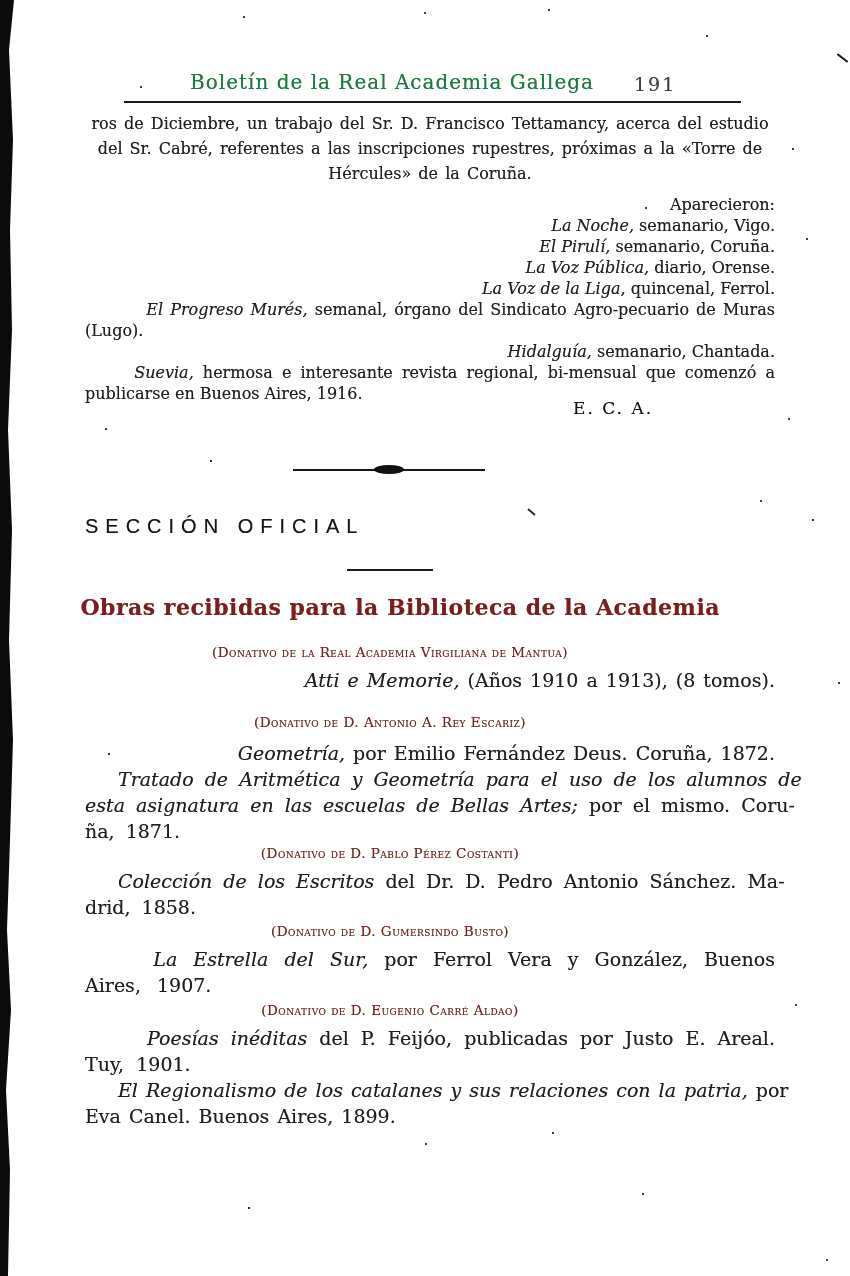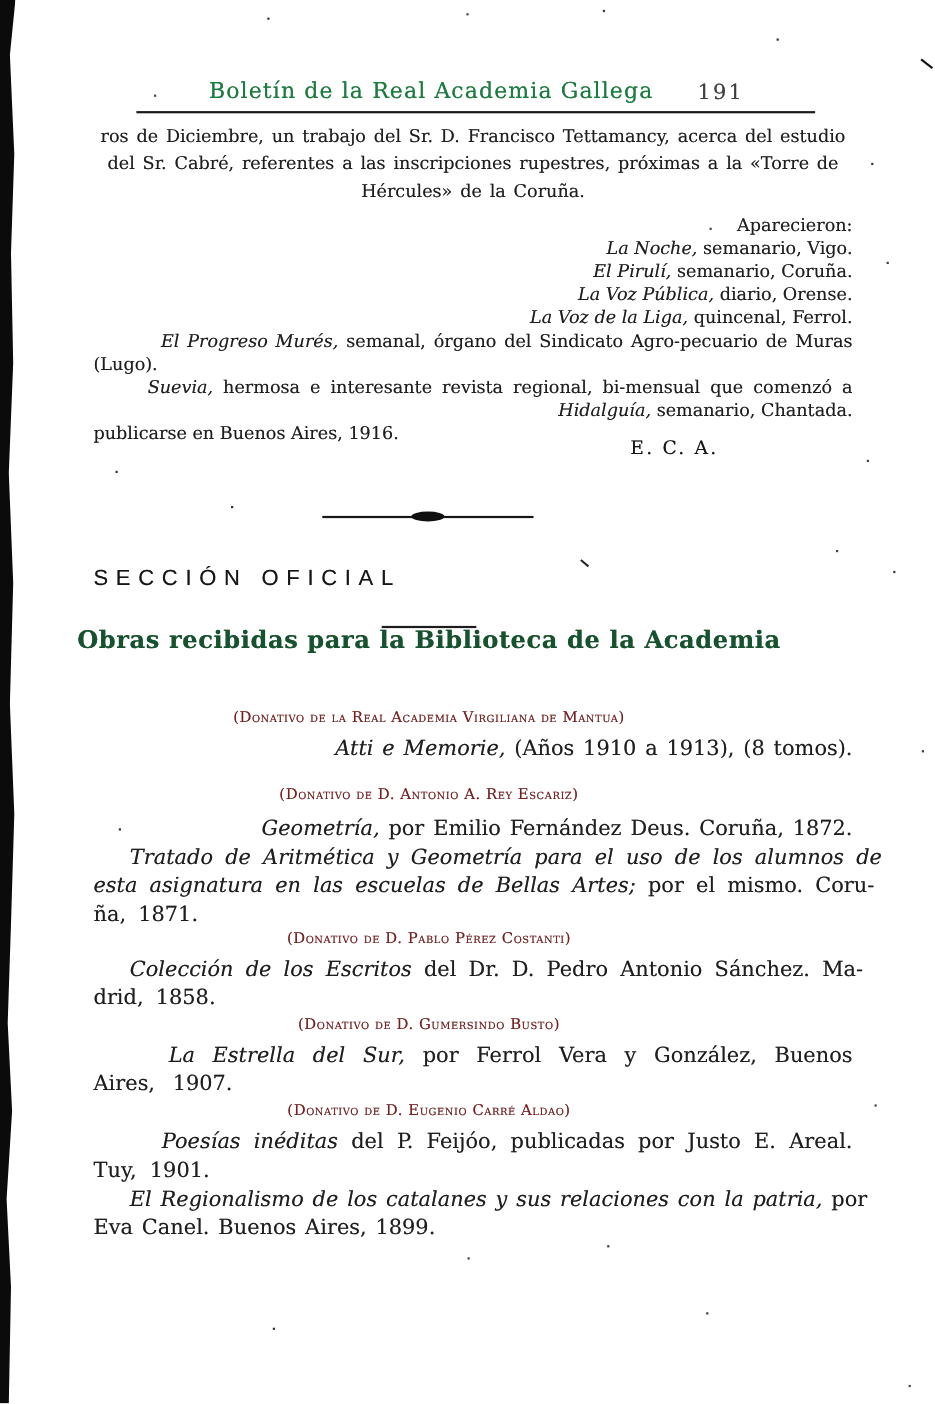--- a/index.html
+++ b/index.html
@@ -41,21 +41,21 @@
   .ws6{word-spacing:6px;} .ws10{word-spacing:10px;}
   i{font-style:italic;}
   .signature{top:398px;left:573px;font-size:17px;letter-spacing:2px;color:#141414;}
   
   .divider{top:464px;left:293px;width:192px;height:12px;}
   .divider-line{position:absolute;top:5px;left:0;width:100%;height:2px;background:#161616;}
   .divider-diamond{position:absolute;top:1px;left:50%;transform:translateX(-50%);width:30px;height:9px;background:#101010;border-radius:50%;}
   
   .section-title{top:515px;left:85px;width:612px;font-family:"Liberation Sans",sans-serif;font-size:20px;letter-spacing:7px;color:#151515;white-space:nowrap;}
   .section-rule{top:569px;left:347px;width:86px;height:2px;background:#1c1c1c;}
-  .works-heading{top:569px;left:60px;width:660px;text-align:center;font-weight:700;font-size:22px;letter-spacing:.5px;color:#14532d;white-space:nowrap;}
+  .works-heading{top:594px;left:60px;width:660px;text-align:right;font-weight:700;font-size:22px;letter-spacing:.5px;color:#7f1d1d;white-space:nowrap;}
   
   .donation{left:85px;width:610px;text-align:center;font-variant:small-caps;font-size:13.5px;letter-spacing:.5px;color:#7f1d1d;white-space:nowrap;}
   
   .entry{left:85px;width:690px;font-size:19px;}
   .entry .ln{line-height:26px;white-space:nowrap;}
   .entry .ln.ind{text-indent:33px;}
 </style>
 </head>
 <body>
 
@@ -75,22 +75,22 @@
 </div>
 
 <div class="abs list">
   <div class="ln ind">Aparecieron:</div>
   <div class="ln ind"><i>La Noche,</i><span> semanario, Vigo.</span></div>
   <div class="ln ind"><i>El Pirulí,</i><span> semanario, Coruña.</span></div>
   <div class="ln ind"><i>La Voz Pública,</i><span> diario, Orense.</span></div>
   <div class="ln ind"><i>La Voz de la Liga,</i><span> quincenal, Ferrol.</span></div>
   <div class="ln ind ws2"><i>El Progreso Murés,</i><span> semanal, órgano del Sindicato Agro-pecuario de Muras</span></div>
   <div class="ln">(Lugo).</div>
+  <div class="ln ind"><i>Hidalguía,</i><span> semanario, Chantada.</span></div>
   <div class="ln ind ws4"><i>Suevia,</i><span> hermosa e interesante revista regional, bi-mensual que comenzó a</span></div>
-  <div class="ln ind"><i>Hidalguía,</i><span> semanario, Chantada.</span></div>
   <div class="ln">publicarse en Buenos Aires, 1916.</div>
 </div>
 
 <div class="abs signature">E. C. A.</div>
 
 <div class="abs divider">
   <div class="divider-line"></div>
   <div class="divider-diamond"></div>
 </div>
 

